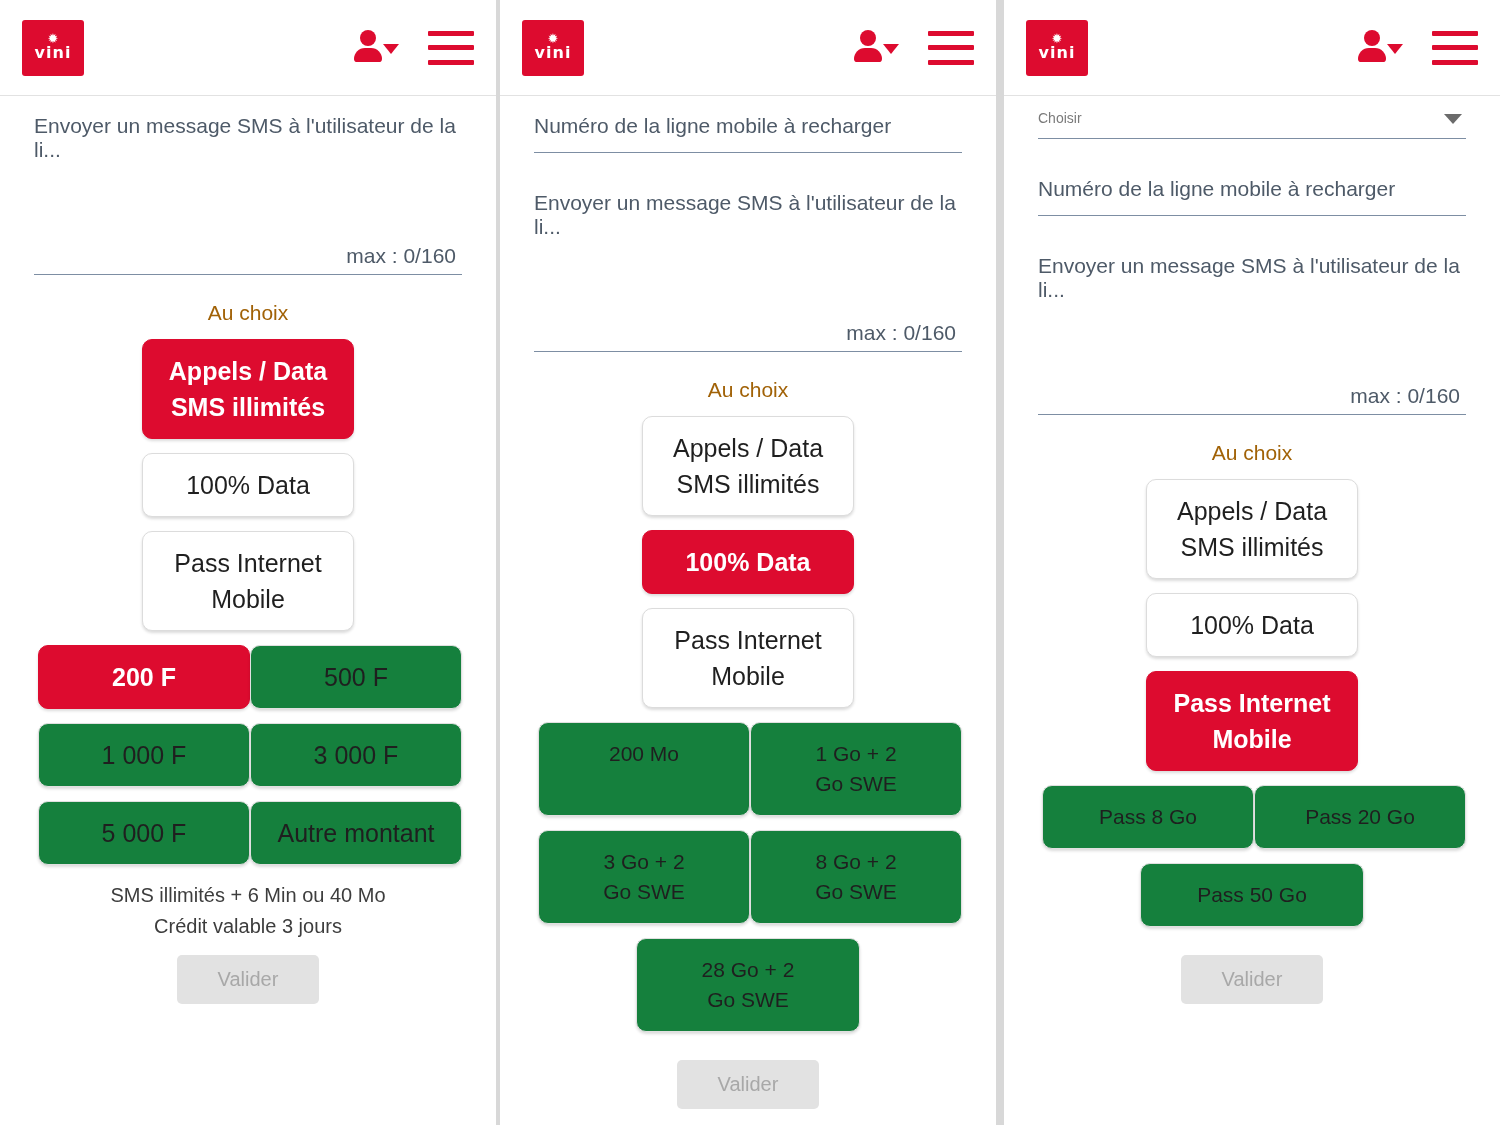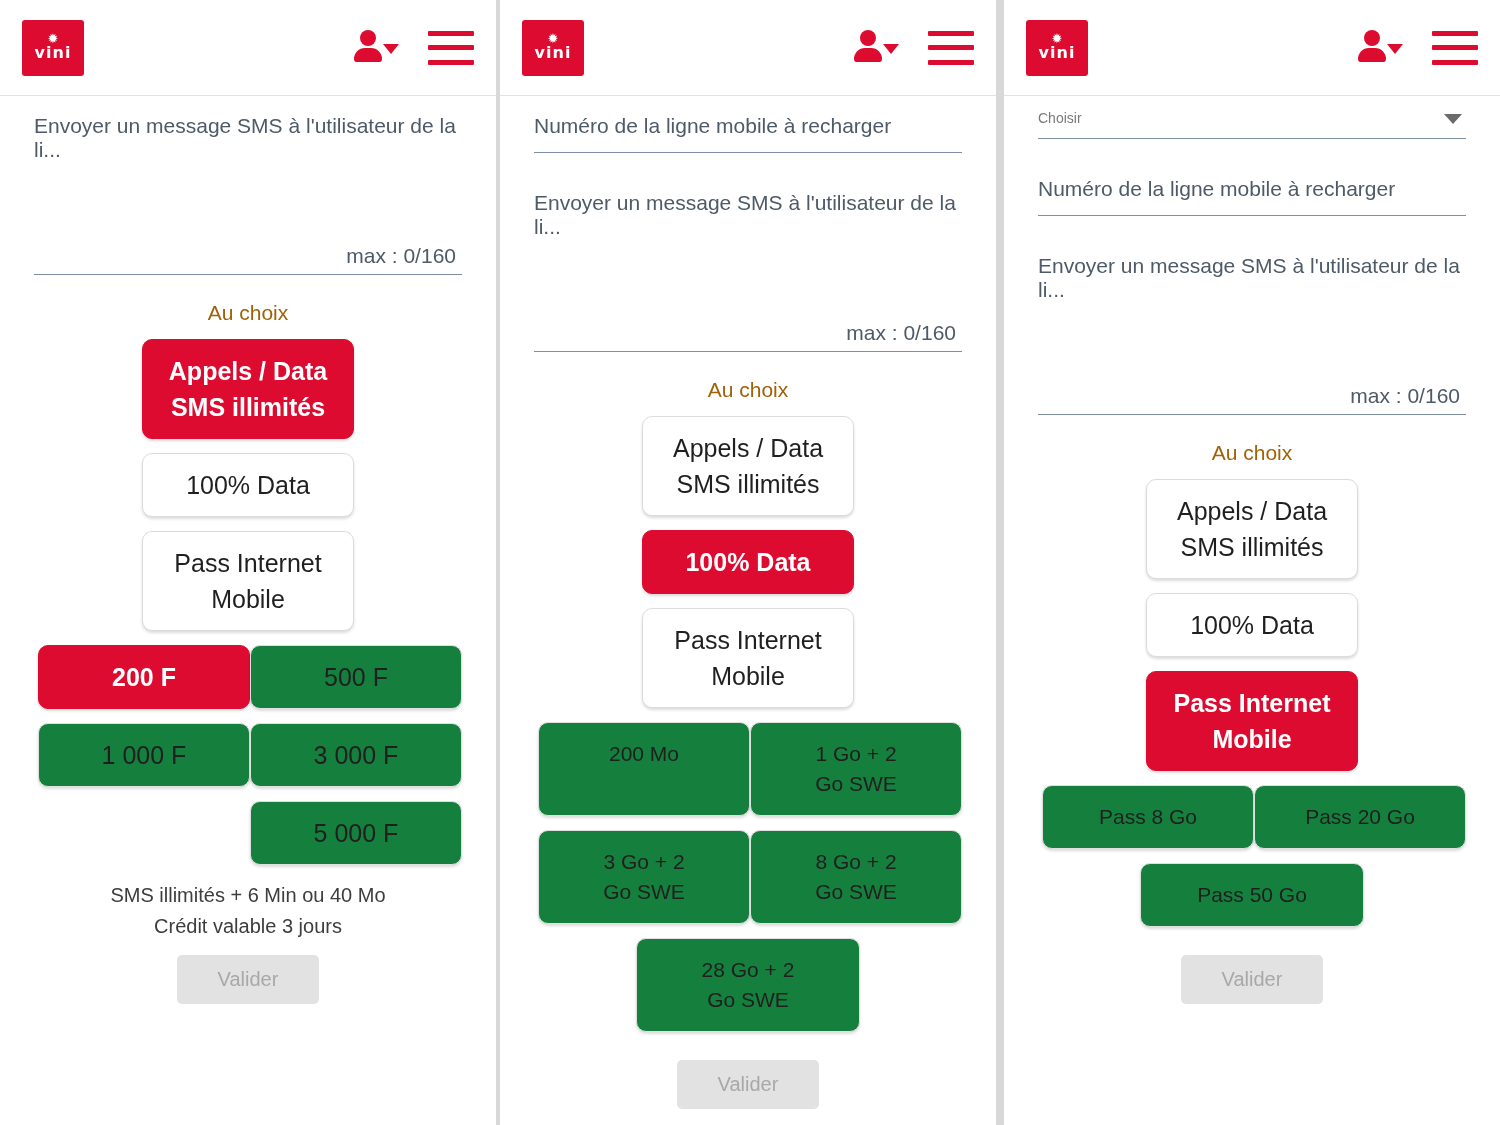--- a/index.html
+++ b/index.html
@@ -250,20 +250,21 @@
         <div>Pass Internet</div>
         <div>Mobile</div>
       </div>
 
       <div class="amount-grid">
         <div class="amount selected">200 F</div>
         <div class="amount">500 F</div>
         <div class="amount">1 000 F</div>
         <div class="amount">3 000 F</div>
         <div class="amount">5 000 F</div>
+        <div class="amount">Autre montant</div>
       </div>
 
       <div class="note">SMS illimités + 6 Min ou 40 Mo</div>
       <div class="note">Crédit valable 3 jours</div>
 
       <button class="validate">Valider</button>
     </div>
   </div>
 
   <div class="panel p2">

